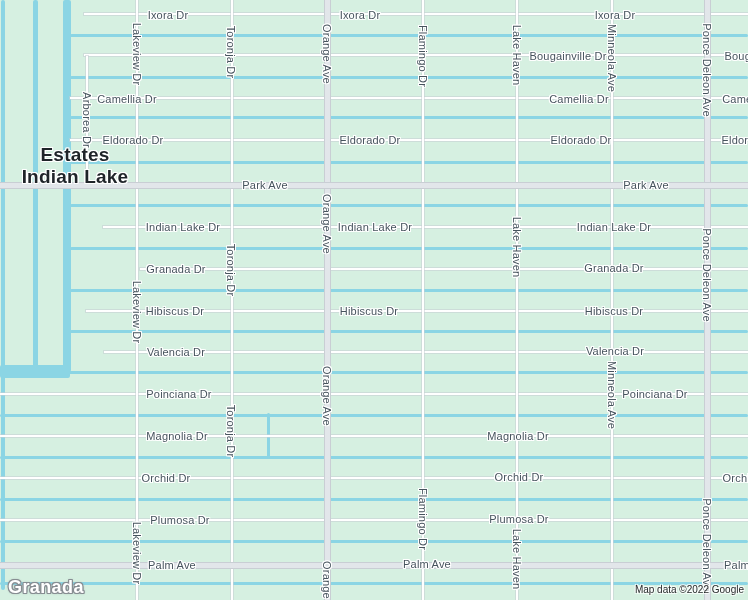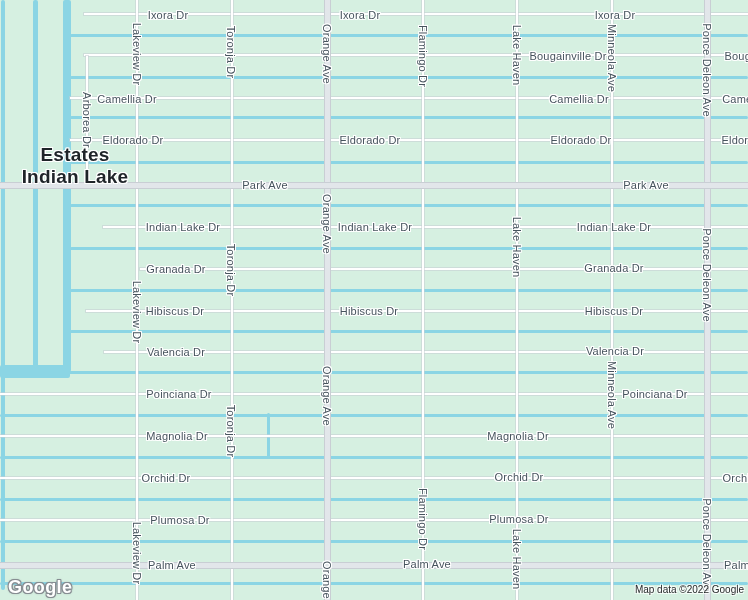--- a/index.html
+++ b/index.html
@@ -157,15 +157,15 @@
       <div class="lbl v" style="left: 707px; top: 275px;">Ponce Deleon Ave</div>
       <div class="lbl v" style="left: 707px; top: 545px;">Ponce Deleon Ave</div>
       <div class="lbl v" style="left: 87px; top: 120px;">Arborea Dr</div>
     </div>
 
   <div class="locality">
     <div>Estates</div>
     <div>Indian Lake</div>
   </div>
 
-  <div class="google-logo">Google</div>
+  <div class="google-logo">Granada</div>
   <div class="attribution">Map data ©2022 Google</div>
 </div>
 
 </body></html>

